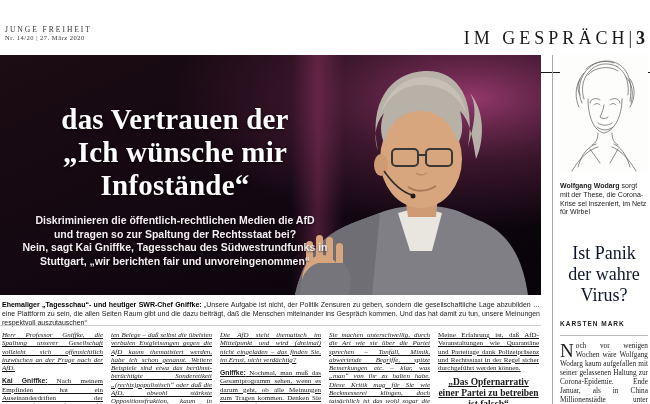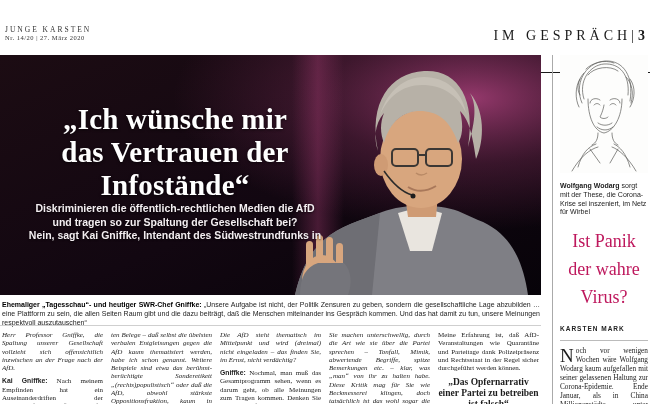--- a/index.html
+++ b/index.html
@@ -5,72 +5,72 @@
   html,body{margin:0;padding:0;background:#ffffff;}
   body{width:650px;height:404px;overflow:hidden;position:relative;
        font-family:"Liberation Serif", serif;color:#111;}
   .page{position:absolute;inset:0;}
 
   
   .masthead{position:absolute;top:26px;left:0;right:0;height:20px;}
   .mast-left{position:absolute;left:5px;top:0;font-size:7px;line-height:8px;color:#333;}
   .paper-name{letter-spacing:2px;font-variant:small-caps;font-size:7.5px;}
   .issue{font-size:6.5px;letter-spacing:.5px;}
-  .mast-right{position:absolute;right:4px;top:2px;font-size:14px;letter-spacing:4px;color:#1a1a1a;}
+  .mast-right{position:absolute;right:4px;top:2px;font-size:18px;letter-spacing:4px;color:#1a1a1a;}
   .mast-right b{letter-spacing:1px;}
   .mast-rule{position:absolute;top:46px;left:0;width:650px;height:1px;background:#1a1a1a;}
 
   
   .hero{position:absolute;top:55px;left:0;width:541px;height:240px;overflow:hidden;background:#0d060b;}
   .hero svg{position:absolute;inset:0;}
   .hero-text{position:absolute;left:10px;top:48px;width:330px;text-align:center;color:#fff;}
   .hl{font-weight:bold;font-size:29px;line-height:33px;letter-spacing:.2px;
       text-shadow:0 1px 3px rgba(0,0,0,.6);}
-  .sub{font-family:"Liberation Sans", sans-serif;font-size:10.5px;
+  .sub{margin-top:12px;font-family:"Liberation Sans", sans-serif;font-size:10.5px;
        line-height:13.5px;font-weight:bold;color:#f3eef1;text-shadow:0 1px 2px rgba(0,0,0,.6);}
 
   
   .caption{position:absolute;top:300px;left:2px;width:538px;
        font-family:"Liberation Sans", sans-serif;font-size:7px;line-height:9px;
        color:#222;text-align:justify;}
   .caption b{color:#000;}
   .cap-rule{position:absolute;top:325px;left:0;width:541px;height:1px;background:#cfcfcf;}
 
   
   .cols{position:absolute;top:331px;left:2px;width:539px;height:73px;display:flex;
-        gap:8px;overflow:hidden;}
+        gap:8px;overflow:hidden;text-decoration:underline;}
   .col{width:101px;flex:0 0 101px;font-size:7px;line-height:8.3px;text-align:justify;
        color:#1c1c1c;overflow:hidden;}
   .col p{margin:0 0 5px 0;}
   .q{font-style:italic;}
   .speaker{font-weight:bold;font-family:"Liberation Sans", sans-serif;font-size:6.8px;}
   .pullquote{font-weight:bold;font-size:9.5px;line-height:11px;text-align:center;
        margin:4px 0 5px 0 !important;font-style:normal;}
 
   
   .side-rule{position:absolute;top:55px;bottom:0;left:552px;width:1px;background:#aaa;}
   .sidebar{position:absolute;top:55px;left:560px;width:88px;}
   .sketch{width:88px;height:118px;background:#fdfdfc;}
   .side-cap{margin-top:5px;font-family:"Liberation Sans", sans-serif;font-size:7px;
        line-height:8.8px;color:#222;}
-  .side-hl{margin-top:10px;text-align:center;font-size:18px;line-height:28px;color:#be185d;}
+  .side-hl{margin-top:26px;text-align:center;font-size:18px;line-height:21px;color:#0f172a;}
   .side-by{margin-top:14px;font-family:"Liberation Sans", sans-serif;font-weight:bold;
        font-size:6.5px;letter-spacing:1px;color:#222;}
   .side-by-rule{margin-top:8px;width:88px;height:1px;background:#bbb;}
   .side-body{margin-top:6px;font-size:7.3px;line-height:8.9px;text-align:justify;color:#1c1c1c;}
   .dropcap{float:left;font-size:19px;line-height:16px;padding:1px 2px 0 0;font-weight:normal;}
 </style>
 </head>
 <body>
 
 <div class="page">
 
   <div class="masthead">
     <div class="mast-left">
-      <div class="paper-name">JUNGE KARSTEN</div>
+      <div class="paper-name">JUNGE FREIHEIT</div>
       <div class="issue">Nr. 14/20 | 27. März 2020</div>
     </div>
     <div class="mast-right">
       <span>IM GESPRÄCH</span><span>|</span><b>3</b>
     </div>
     <div class="mast-rule"></div>
   </div>
 
   <div class="hero">
     <svg width="541" height="240" viewBox="0 0 541 240">
@@ -123,28 +123,29 @@
         <ellipse cx="322" cy="226" rx="20" ry="26"></ellipse>
         <rect x="306" y="186" width="7" height="26" rx="3.5"></rect>
         <rect x="316" y="180" width="7" height="30" rx="3.5"></rect>
         <rect x="326" y="182" width="7" height="28" rx="3.5"></rect>
         <rect x="336" y="188" width="7" height="24" rx="3.5"></rect>
       </g>
       <path d="M300,240 C300,222 306,212 318,208 L344,208 C352,216 352,230 348,240 Z" fill="#75757b"></path>
     </svg>
     <div class="hero-text">
       <div class="hl">
+        <div>das Vertrauen der</div>
         <div>„Ich wünsche mir</div>
-        <div>das Vertrauen der</div>
         <div>Infostände“</div>
       </div>
       <div class="sub">
         <div>Diskriminieren die öffentlich-rechtlichen Medien die AfD</div>
-        <div>und tragen so zur Spaltung der Gesellschaft bei?</div>
-        <div>Nein, sagt Kai Gniffke, Intendant des Südwestrundfunks in</div>
+        <div>und tragen so zur Spaltung der Rechtsstaat bei?</div>
+        <div>Nein, sagt Kai Gniffke, Tagesschau des Südwestrundfunks in</div>
+        <div>Stuttgart, „wir berichten fair und unvoreingenommen“</div>
       </div>
     </div>
 
   </div>
 
   <div class="caption">
     <b>Ehemaliger „Tagesschau“- und heutiger SWR-Chef Gniffke:</b><span> „Unsere Aufgabe ist nicht, der Politik Zensuren zu geben, sondern die gesellschaftliche Lage abzubilden … eine Plattform zu sein, die allen Seiten Raum gibt und die dazu beiträgt, daß die Menschen miteinander ins Gespräch kommen. Und das hat damit zu tun, unsere Meinungen respektvoll auszutauschen“</span>
   </div>
   <div class="cap-rule"></div>
 

